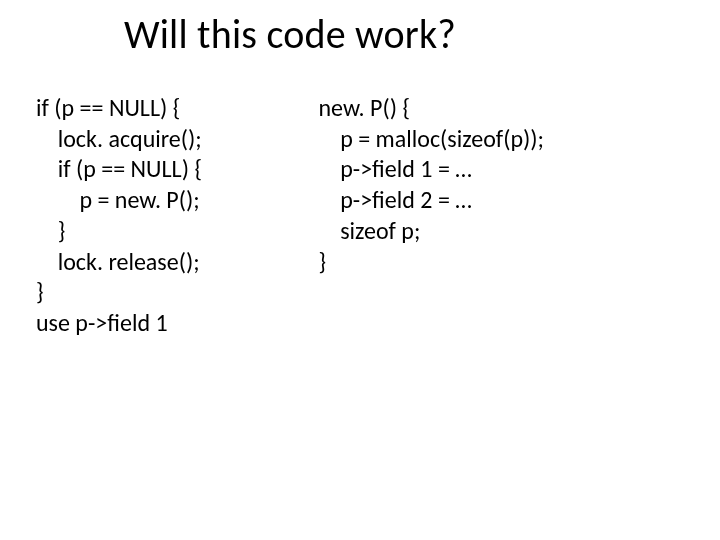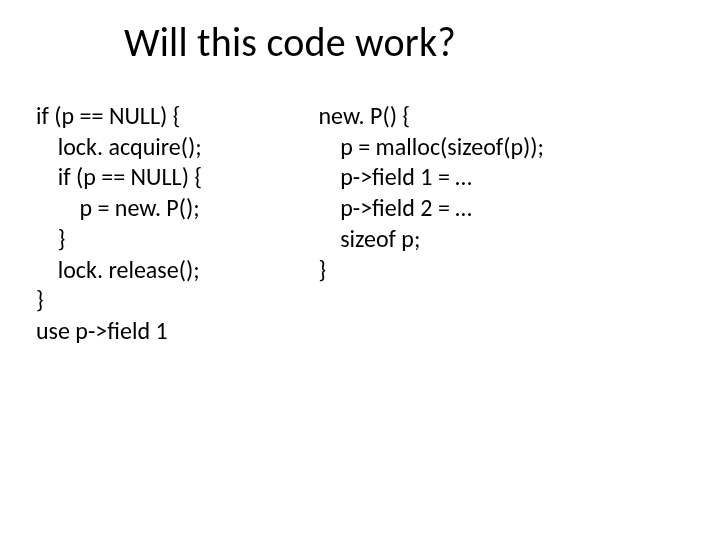--- a/index.html
+++ b/index.html
@@ -8,21 +8,21 @@
     width: 720px;
     height: 540px;
     background: #fff;
     font-family: Calibri, "Segoe UI", Arial, sans-serif;
     color: #000;
   }
   .slide {
     width: 580px;
     height: 540px;
     box-sizing: border-box;
-    padding: 18px 36px 0 36px;
+    padding: 10px 36px 0 36px;
   }
   .title {
     text-align: center;
     font-size: 40px;
     font-weight: 400;
     margin: 0 0 34px 0;
     letter-spacing: 0.2px;
   }
   .columns {
     display: flex;

